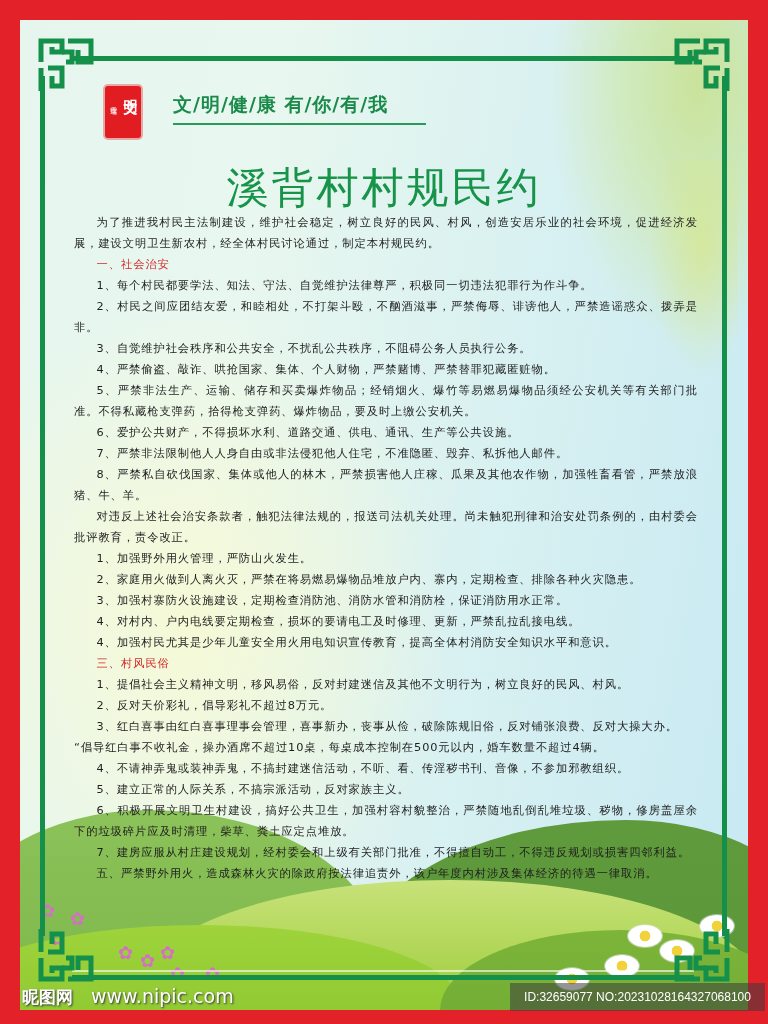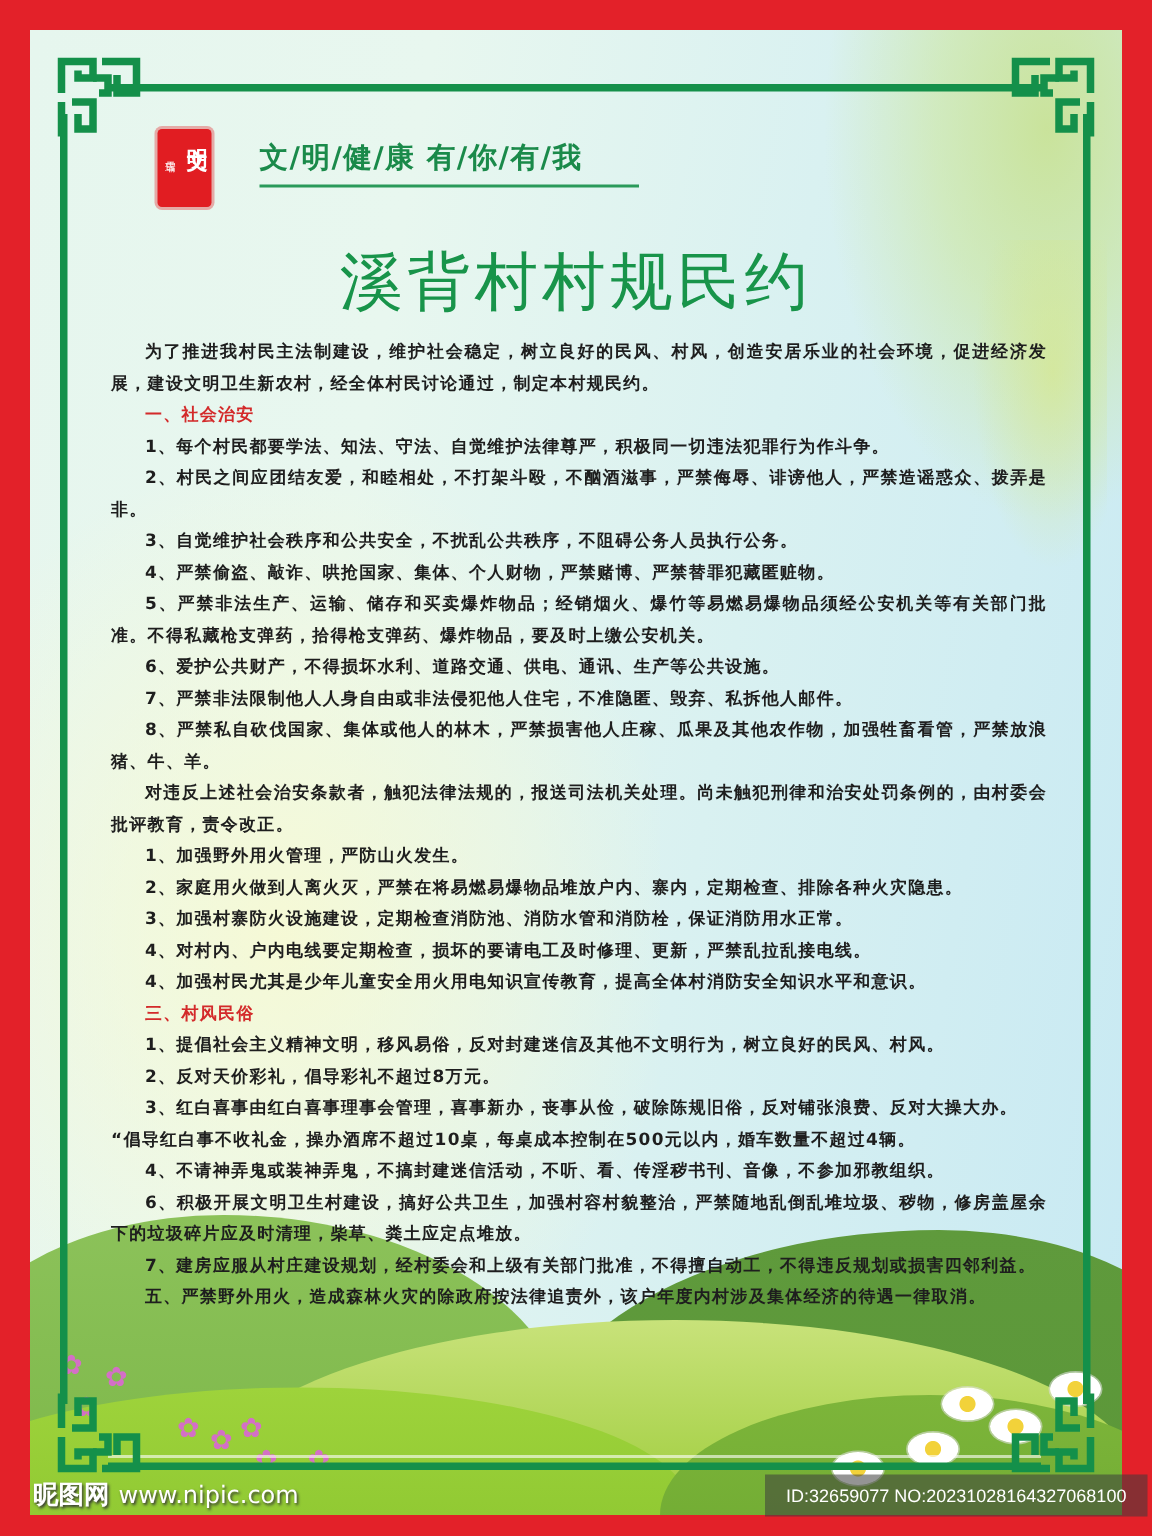--- a/index.html
+++ b/index.html
@@ -27,27 +27,27 @@
   .corner { position:absolute; width:46px; height:46px; }
   
   .seal { position:absolute; left:105px; top:86px; width:36px; height:52px; background:#e11d22; border-radius:3px;
     box-shadow:0 0 0 2px rgba(225,29,34,0.35); color:#fff; font-family:"DejaVu Serif", serif; }
   .seal .big { position:absolute; right:2px; top:2px; width:16px; font-size:14px; line-height:17px; font-weight:bold; writing-mode:vertical-rl; }
   .seal .small { position:absolute; left:3px; top:16px; font-size:7px; line-height:9px; writing-mode:vertical-rl; }
   .slogan { position:absolute; left:173px; top:92px; font-family:"DejaVu Serif", serif; font-size:19px; color:#1a8a4a; letter-spacing:1px; font-weight:bold; }
   .slogan-rule { position:absolute; left:173px; top:123px; width:253px; height:2px; background:#2a9a5a; }
   .title { position:absolute; left:0; width:768px; top:160px; text-align:center; font-size:42px; font-weight:normal; color:#18944a; letter-spacing:3px; font-family:"DejaVu Sans", sans-serif; }
   
-  .content { position:absolute; left:74px; top:224px; width:624px; font-size:11.3px; line-height:21px; color:#1e1e1e; font-weight:bold; letter-spacing:0.9px; }
+  .content { position:absolute; left:74px; top:212px; width:624px; font-size:11.3px; line-height:21px; color:#1e1e1e; font-weight:normal; letter-spacing:0.9px; }
   .content p { margin:0; text-indent:2em; text-align:justify; }
   .content .h { color:#d32a2a; }
   .content .noindent { text-indent:0; }
   
   .wm-left { position:absolute; left:22px; top:985px; color:#fff; font-size:17px; font-weight:bold; text-shadow:1px 1px 2px #333; }
-  .wm-left .site { font-size:16px; font-weight:normal; margin-left:6px; }
+  .wm-left .site { font-size:19px; font-weight:normal; margin-left:18px; }
   .wm-right { position:absolute; left:495px; top:983px; width:255px; height:28px; background:rgba(60,60,60,0.55); color:#fff; font-size:12px; line-height:28px; text-align:center; font-family:"Liberation Sans", sans-serif;margin-left:15px; }
 </style>
 </head>
 <body>
 
 <div class="poster">
   <div class="warm"></div>
   <div class="tree"></div>
   <div class="tree2"></div>
   <div class="hill hill-back"></div>
@@ -141,20 +141,21 @@
   <p>3、加强村寨防火设施建设，定期检查消防池、消防水管和消防栓，保证消防用水正常。</p>
   <p>4、对村内、户内电线要定期检查，损坏的要请电工及时修理、更新，严禁乱拉乱接电线。</p>
   <p>4、加强村民尤其是少年儿童安全用火用电知识宣传教育，提高全体村消防安全知识水平和意识。</p>
 
   <p class="h">三、村风民俗</p>
   <p>1、提倡社会主义精神文明，移风易俗，反对封建迷信及其他不文明行为，树立良好的民风、村风。</p>
   <p>2、反对天价彩礼，倡导彩礼不超过8万元。</p>
   <p>3、红白喜事由红白喜事理事会管理，喜事新办，丧事从俭，破除陈规旧俗，反对铺张浪费、反对大操大办。</p>
   <p class="noindent">“倡导红白事不收礼金，操办酒席不超过10桌，每桌成本控制在500元以内，婚车数量不超过4辆。</p>
   <p>4、不请神弄鬼或装神弄鬼，不搞封建迷信活动，不听、看、传淫秽书刊、音像，不参加邪教组织。</p>
+  <p>5、建立正常的人际关系，不搞宗派活动，反对家族主义。</p>
   <p>6、积极开展文明卫生村建设，搞好公共卫生，加强村容村貌整治，严禁随地乱倒乱堆垃圾、秽物，修房盖屋余下的垃圾碎片应及时清理，柴草、粪土应定点堆放。</p>
   <p>7、建房应服从村庄建设规划，经村委会和上级有关部门批准，不得擅自动工，不得违反规划或损害四邻利益。</p>
 
   <p>五、严禁野外用火，造成森林火灾的除政府按法律追责外，该户年度内村涉及集体经济的待遇一律取消。</p>
 </div>
 
 <div class="wm-left">
   <span>昵图网</span><span class="site">www.nipic.com</span>
 </div>
 <div class="wm-right">ID:32659077 NO:20231028164327068100</div>

